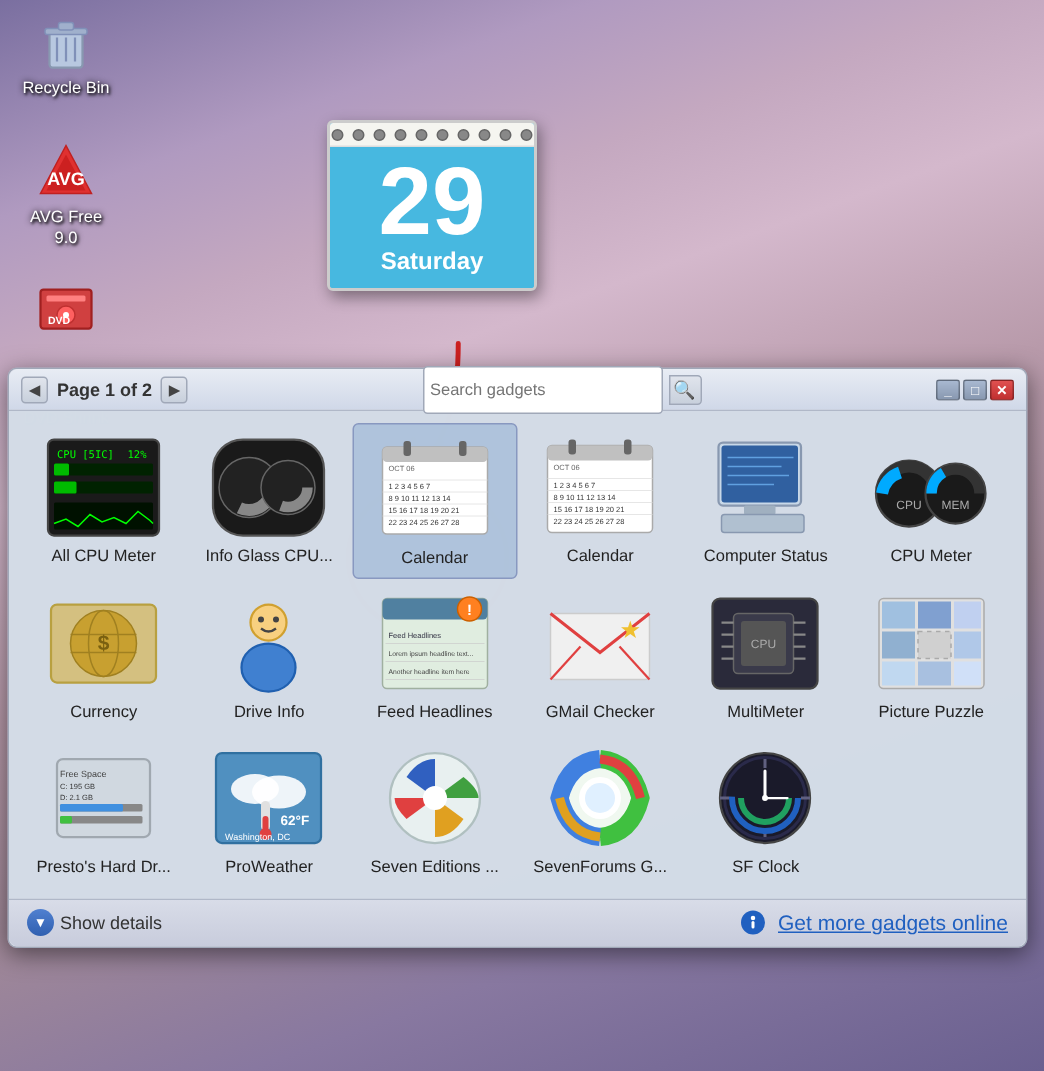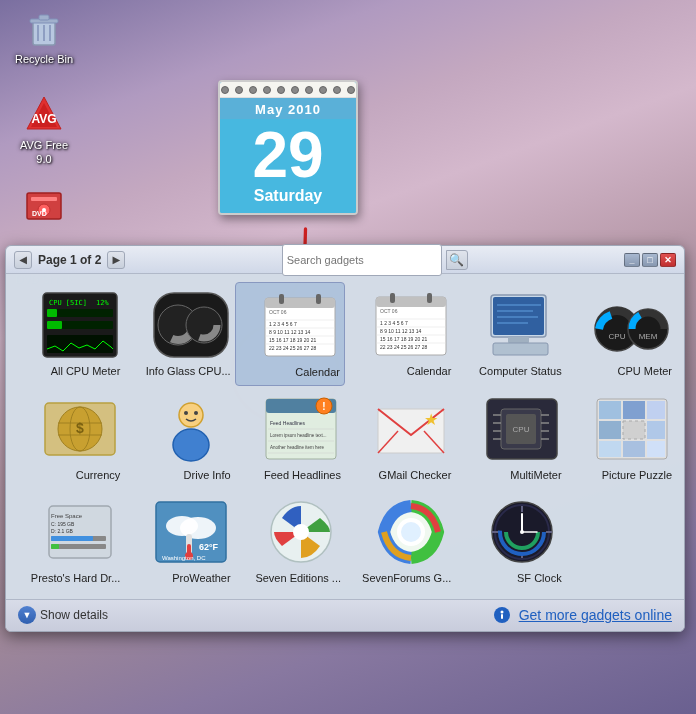--- a/index.html
+++ b/index.html
@@ -206,21 +206,21 @@
       display: grid;
       grid-template-columns: repeat(6, 1fr);
       gap: 0;
       padding: 8px;
       background: rgba(210,218,230,0.9);
     }
 
     .gadget-item {
       display: flex;
       flex-direction: column;
-      align-items: flex-end;
+      align-items: center;
       padding: 8px 4px 6px;
       cursor: pointer;
       border-radius: 4px;
     }
     .gadget-item.selected {
       background: rgba(160,185,215,0.7);
       border: 1px solid #8898c0;
     }
 
     .gadget-icon {
@@ -343,21 +343,20 @@
       <div class="cal-ring"></div>
       <div class="cal-ring"></div>
       <div class="cal-ring"></div>
       <div class="cal-ring"></div>
       <div class="cal-ring"></div>
       <div class="cal-ring"></div>
       <div class="cal-ring"></div>
       <div class="cal-ring"></div>
     </div>
   </div>
-  <div class="cal-month">May 2010</div>
   <div class="cal-day">29</div>
   <div class="cal-weekday">Saturday</div>
 </div>
 
 <svg class="arrow-overlay" viewBox="0 0 80 100" style="position:absolute;top:218px;left:255px;width:90px;height:110px;">
   <path d="M 45 10 Q 45 60 25 80" stroke="#cc2020" stroke-width="3" fill="none" stroke-linecap="round"></path>
   <path d="M 25 80 L 18 68 M 25 80 L 35 70" stroke="#cc2020" stroke-width="3" fill="none" stroke-linecap="round"></path>
 
 </svg>
 

